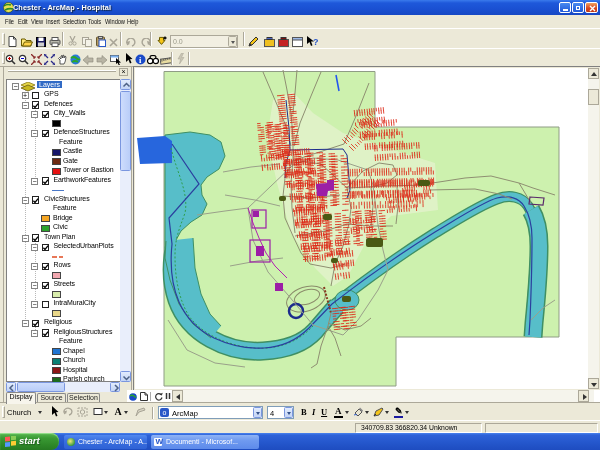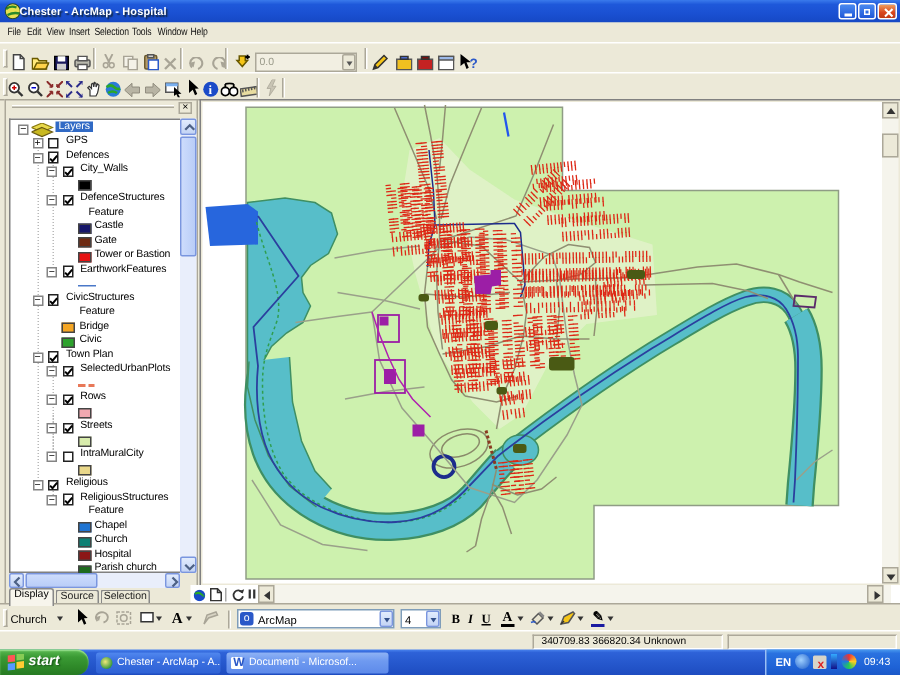--- a/index.html
+++ b/index.html
@@ -2916,22 +2916,12 @@
 <div class="task" style="left:64px;width:83px;background:linear-gradient(180deg,#5188ef,#3a6fe0 40%,#2f62d5)">
       <span style="position:absolute;left:3px;top:3px;width:8px;height:8px;border-radius:4px;background:radial-gradient(circle at 40% 40%,#f0e87a,#3a9a40 70%,#1a6a20)"></span>
       <span style="position:absolute;left:14px;top:3.5px">Chester - ArcMap - A...</span>
     </div>
 <div class="task" style="left:151px;width:108px;background:linear-gradient(180deg,#8fb3f5,#6f9af0 40%,#5d8aea)">
       <span style="position:absolute;left:3px;top:3px;width:8px;height:8px;background:#fff;border-radius:1px">
         <span style="position:absolute;left:1.5px;top:-1px;color:#2a58c8;font-size:8px;font-weight:bold">W</span>
       </span>
       <span style="position:absolute;left:15px;top:3.5px">Documenti - Microsof...</span>
     </div>
-<div style="position:absolute;left:510px;top:0;width:90px;height:17px;background:linear-gradient(180deg,#4a9aef 0%,#2a72e0 15%,#1e62d6 70%,#1a58c8 100%);border-left:1px solid #9ac0f5">
-<div style="position:absolute;left:6px;top:4px;color:#fff;font-size:7.5px;font-weight:bold">EN</div>
-<div style="position:absolute;left:19px;top:3px;width:10px;height:10px;border-radius:5px;background:radial-gradient(circle at 40% 40%,#9fd0ff,#1a5ac8)"></div>
-<div style="position:absolute;left:31px;top:3.5px;width:9px;height:9px;background:#d8d4c8;border-radius:1px">
-        <span style="position:absolute;left:3px;top:1px;color:#d22;font-size:8px;font-weight:bold">x</span>
-      </div>
-<div style="position:absolute;left:43px;top:3px;width:4px;height:10px;background:linear-gradient(180deg,#3af,#118)"></div>
-<div style="position:absolute;left:50px;top:3px;width:10px;height:10px;border-radius:5px;background:conic-gradient(#e33,#fc2,#2c5,#27d,#e33)"></div>
-<div style="position:absolute;left:65px;top:4.5px;color:#fff;font-size:7px">09:43</div>
-</div>
 </div>
 </body></html>

